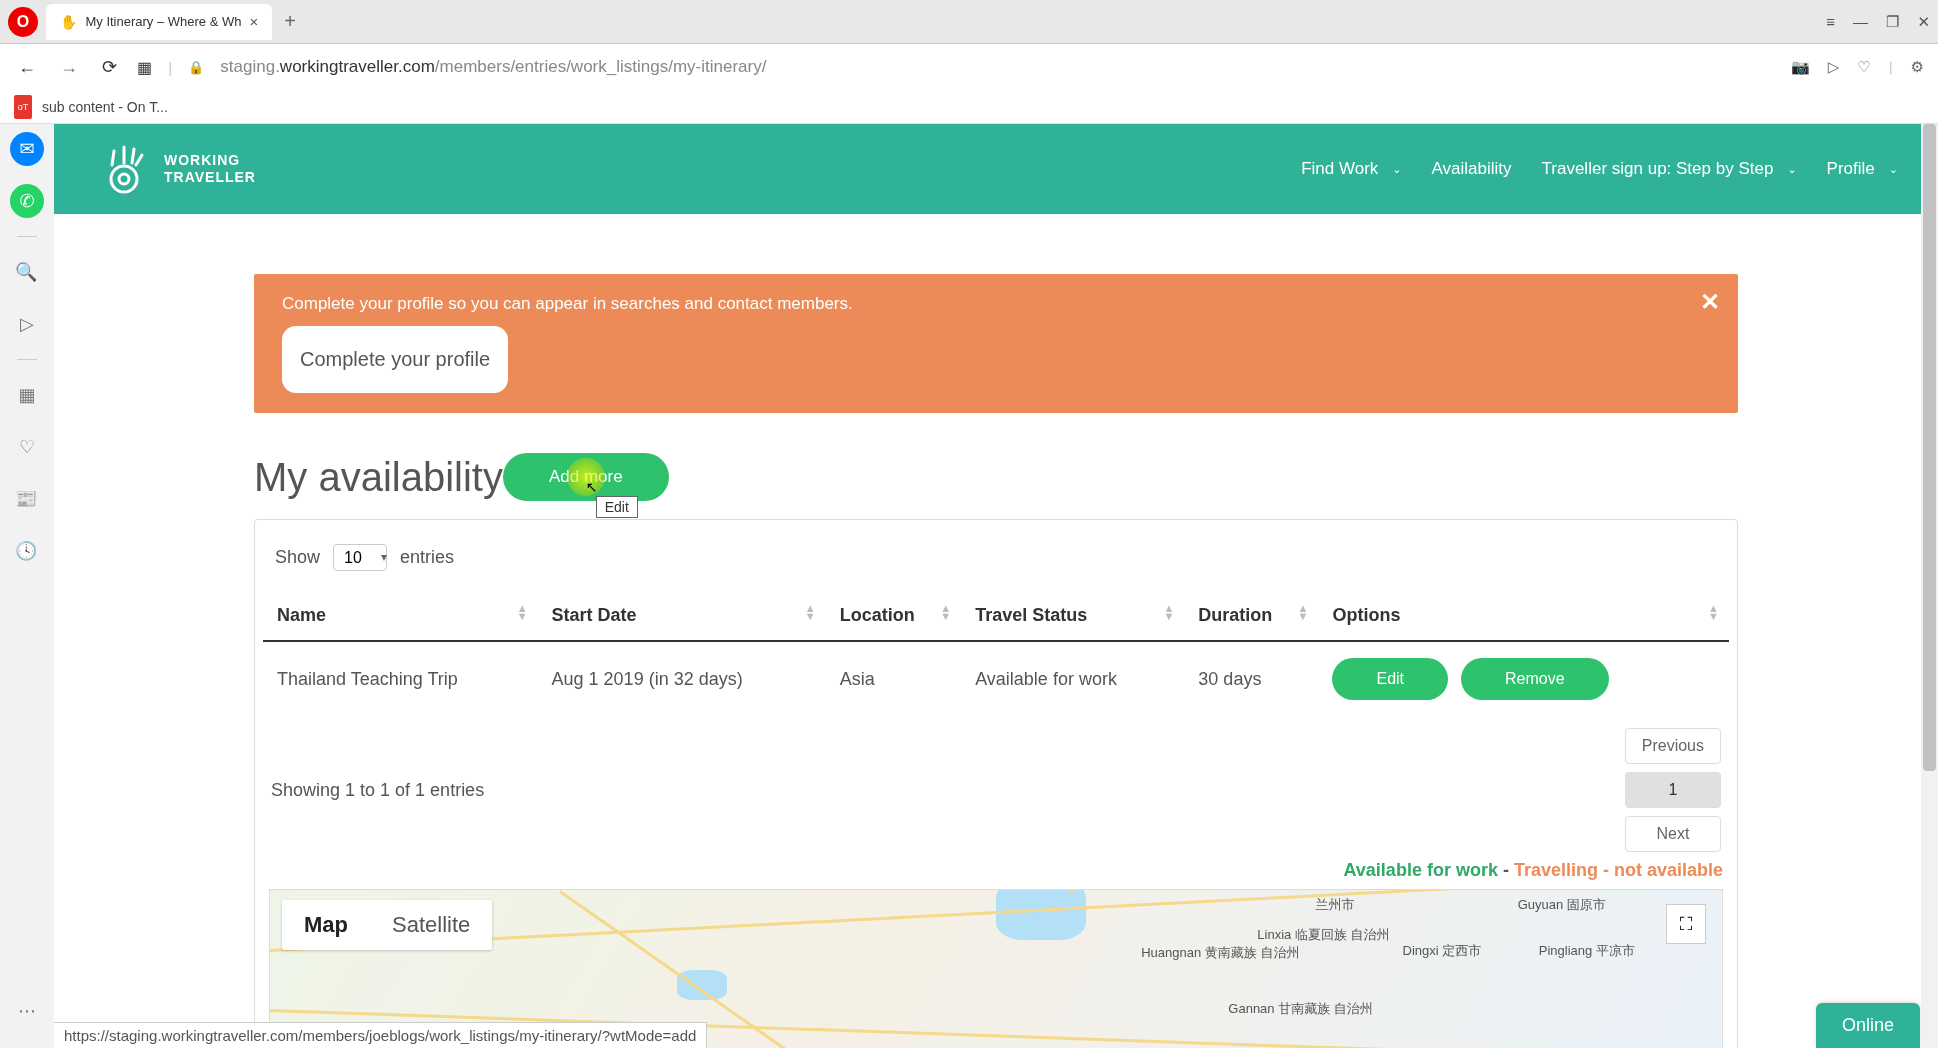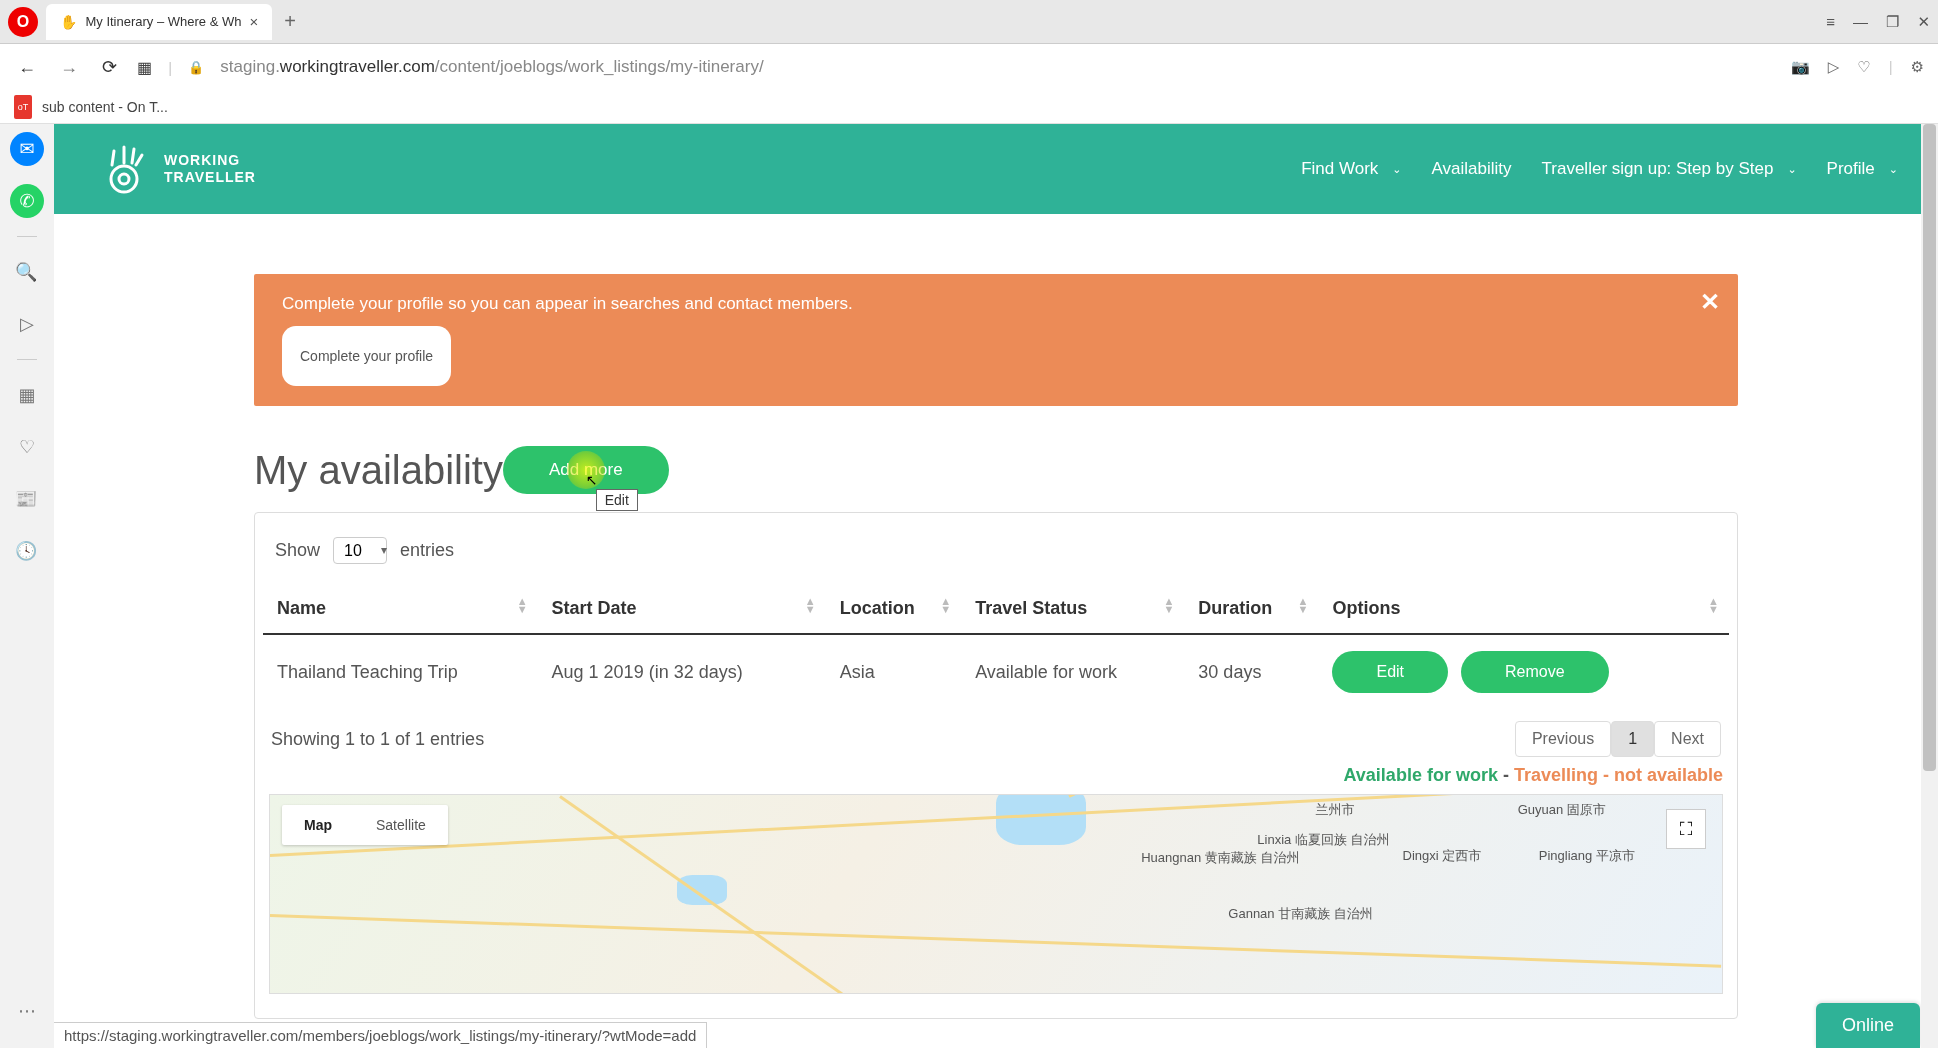--- a/index.html
+++ b/index.html
@@ -48,21 +48,21 @@
 .logo-mark svg { width:100%; height:100%;}
 .logo-text { font-size: 14px; letter-spacing: 1px; line-height: 1.2; font-weight: 600; }
 .top-nav { margin-left: auto; display: flex; gap: 30px; align-items: center; font-size: 17px; }
 .top-nav .nav-item { display:flex; align-items:center; gap:14px; cursor:pointer;justify-content:flex-end;}
 .chev { font-size: 11px; }
 
 .content { padding: 0 200px 0 200px; padding-top:60px;}
 
 .alert { background: #ec8b57; color: #fff; padding: 20px 28px; border-radius: 2px; margin-bottom: 40px; position: relative; }
 .alert-text { font-size: 17px; margin-bottom: 12px; }
-.alert-btn { background: #fff; color: #555; border: none; border-radius: 14px; padding: 22px 18px; font-size: 14px; cursor: pointer; }
+.alert-btn { background: #fff; color: #555; border: none; border-radius: 14px; padding: 22px 18px; font-size: 20px; cursor: pointer; }
 .alert-close { position: absolute; right: 18px; top: 14px; font-size: 24px; cursor: pointer; font-weight:bold;}
 
 .page-title-row { display: flex; align-items: center; margin-bottom: 18px; position:relative;}
 .page-title { font-size: 40px; font-weight: 300; color: #555; }
 .add-btn { background: #2dc26b; color: #fff; border: none; border-radius: 26px; padding: 14px 46px; font-size: 17px; cursor: pointer; position:relative;}
 .highlight-circle { position:absolute; left:50%; top:50%; transform:translate(-50%,-50%); width:38px; height:38px; border-radius:50%; background: radial-gradient(circle, rgba(255,255,0,0.7) 0%, rgba(200,220,0,0.5) 60%, rgba(255,255,0,0) 100%); pointer-events:none;}
 .cursor-ptr { position:absolute; left:50%; top:54%; font-size:14px; color:#000; pointer-events:none; z-index:5;}
 .tooltip-edit { position:absolute; left:56%; top:90%; background:#fff; border:1px solid #666; padding:2px 8px; font-size:14px; color:#333; z-index:6;}
 
 .data-panel { border: 1px solid #ddd; border-radius: 4px; padding: 24px 0; }
@@ -76,35 +76,35 @@
 
 .data-table { width: calc(100% - 16px); margin: 0 8px; border-collapse: collapse; }
 .data-table th { text-align: left; font-size: 18px; font-weight: 600; color: #333; padding: 14px 14px; border-bottom: 2px solid #333; position:relative;}
 .sort-ic { position:absolute; right:10px; top:14px; font-size:11px; color:#bbb; line-height:0.7;}
 .data-table td { padding: 16px 14px; font-size: 18px; color: #555; vertical-align: middle; }
 .row-btn { color:#fff; border:none; border-radius: 24px; padding: 12px 44px; font-size: 16px; cursor:pointer; margin-right:8px;}
 .row-btn.edit { background:#2dc26b; }
 .row-btn.remove { background:#2dc26b; }
 
 .table-footer { display: flex; align-items: center; padding: 12px 16px 0 16px; font-size: 18px; color: #555; }
-.pager { margin-left: auto; display:flex; gap:0;}
+.pager { margin-left: auto; display:flex; gap:8px;flex-direction:column;}
 .pager button { background:#fff; border:1px solid #ddd; border-radius:4px; padding:8px 16px; font-size:16px; color:#666; cursor:pointer;}
 .pager button.active { background:#e0e0e0; color:#333;}
 
 .status-legend { text-align:right; padding: 8px 14px; font-size:18px; font-weight:600;}
 .leg-avail { color:#2fa86a;}
 .leg-sep { color:#555;}
 .leg-trav { color:#ec8b57;}
 
 .map-wrap { margin: 0 14px; position:relative; height: 200px; background: linear-gradient(120deg,#eef5e8 0%, #f5f0e5 40%, #eaf2f9 100%); border:1px solid #ddd; overflow:hidden;}
 .map-road { position:absolute; border-top:3px solid #f5d88a; transform-origin:left;}
 .map-water { position:absolute; background:#b3dff7; border-radius:30%;}
 .map-label { position:absolute; font-size:13px; color:#555;}
 .map-type { position:absolute; left:12px; top:10px; display:flex; background:#fff; border-radius:2px; box-shadow:0 1px 3px rgba(0,0,0,0.2);}
-.map-type button { border:none; background:none; padding:12px 22px; font-size:14px; cursor:pointer; color:#555;}
+.map-type button { border:none; background:none; padding:12px 22px; font-size:22px; cursor:pointer; color:#555;}
 .map-type button.active { font-weight:600; color:#222;}
 .map-fs { position:absolute; right:16px; top:14px; background:#fff; border:1px solid #ccc; width:40px; height:40px; display:flex;align-items:center;justify-content:center; font-size:18px; cursor:pointer;}
 
 .status-url { position:absolute; left:0; bottom:0; background:#fff; border:1px solid #ccc; border-left:none; border-bottom:none; padding:4px 10px; font-size:15px; color:#555; }
 
 .online-chat { position:absolute; right:18px; bottom:0; background:#2fb297; color:#fff; padding:12px 26px; font-size:18px; border-radius:6px 6px 0 0; cursor:pointer; box-shadow:0 -1px 4px rgba(0,0,0,0.15);}
 </style>
 </head>
 <body>
 
@@ -125,21 +125,21 @@
 </div>
 
 <div class="addr-bar">
   <span class="nav-btn active">←</span>
   <span class="nav-btn">→</span>
   <span class="nav-btn active">⟳</span>
   <span class="apps-icon">▦</span>
   <span style="color:#ccc;">|</span>
   <span class="lock">🔒</span>
   <span class="url">
-    <span>staging.</span><span class="domain">workingtraveller.com</span><span>/content/joeblogs/work_listings/my-itinerary/</span>
+    <span>staging.</span><span class="domain">workingtraveller.com</span><span>/members/entries/work_listings/my-itinerary/</span>
   </span>
   <div class="addr-right">
     <span>📷</span>
     <span>▷</span>
     <span>♡</span>
     <span style="color:#ccc;">|</span>
     <span>⚙</span>
   </div>
 </div>
 

